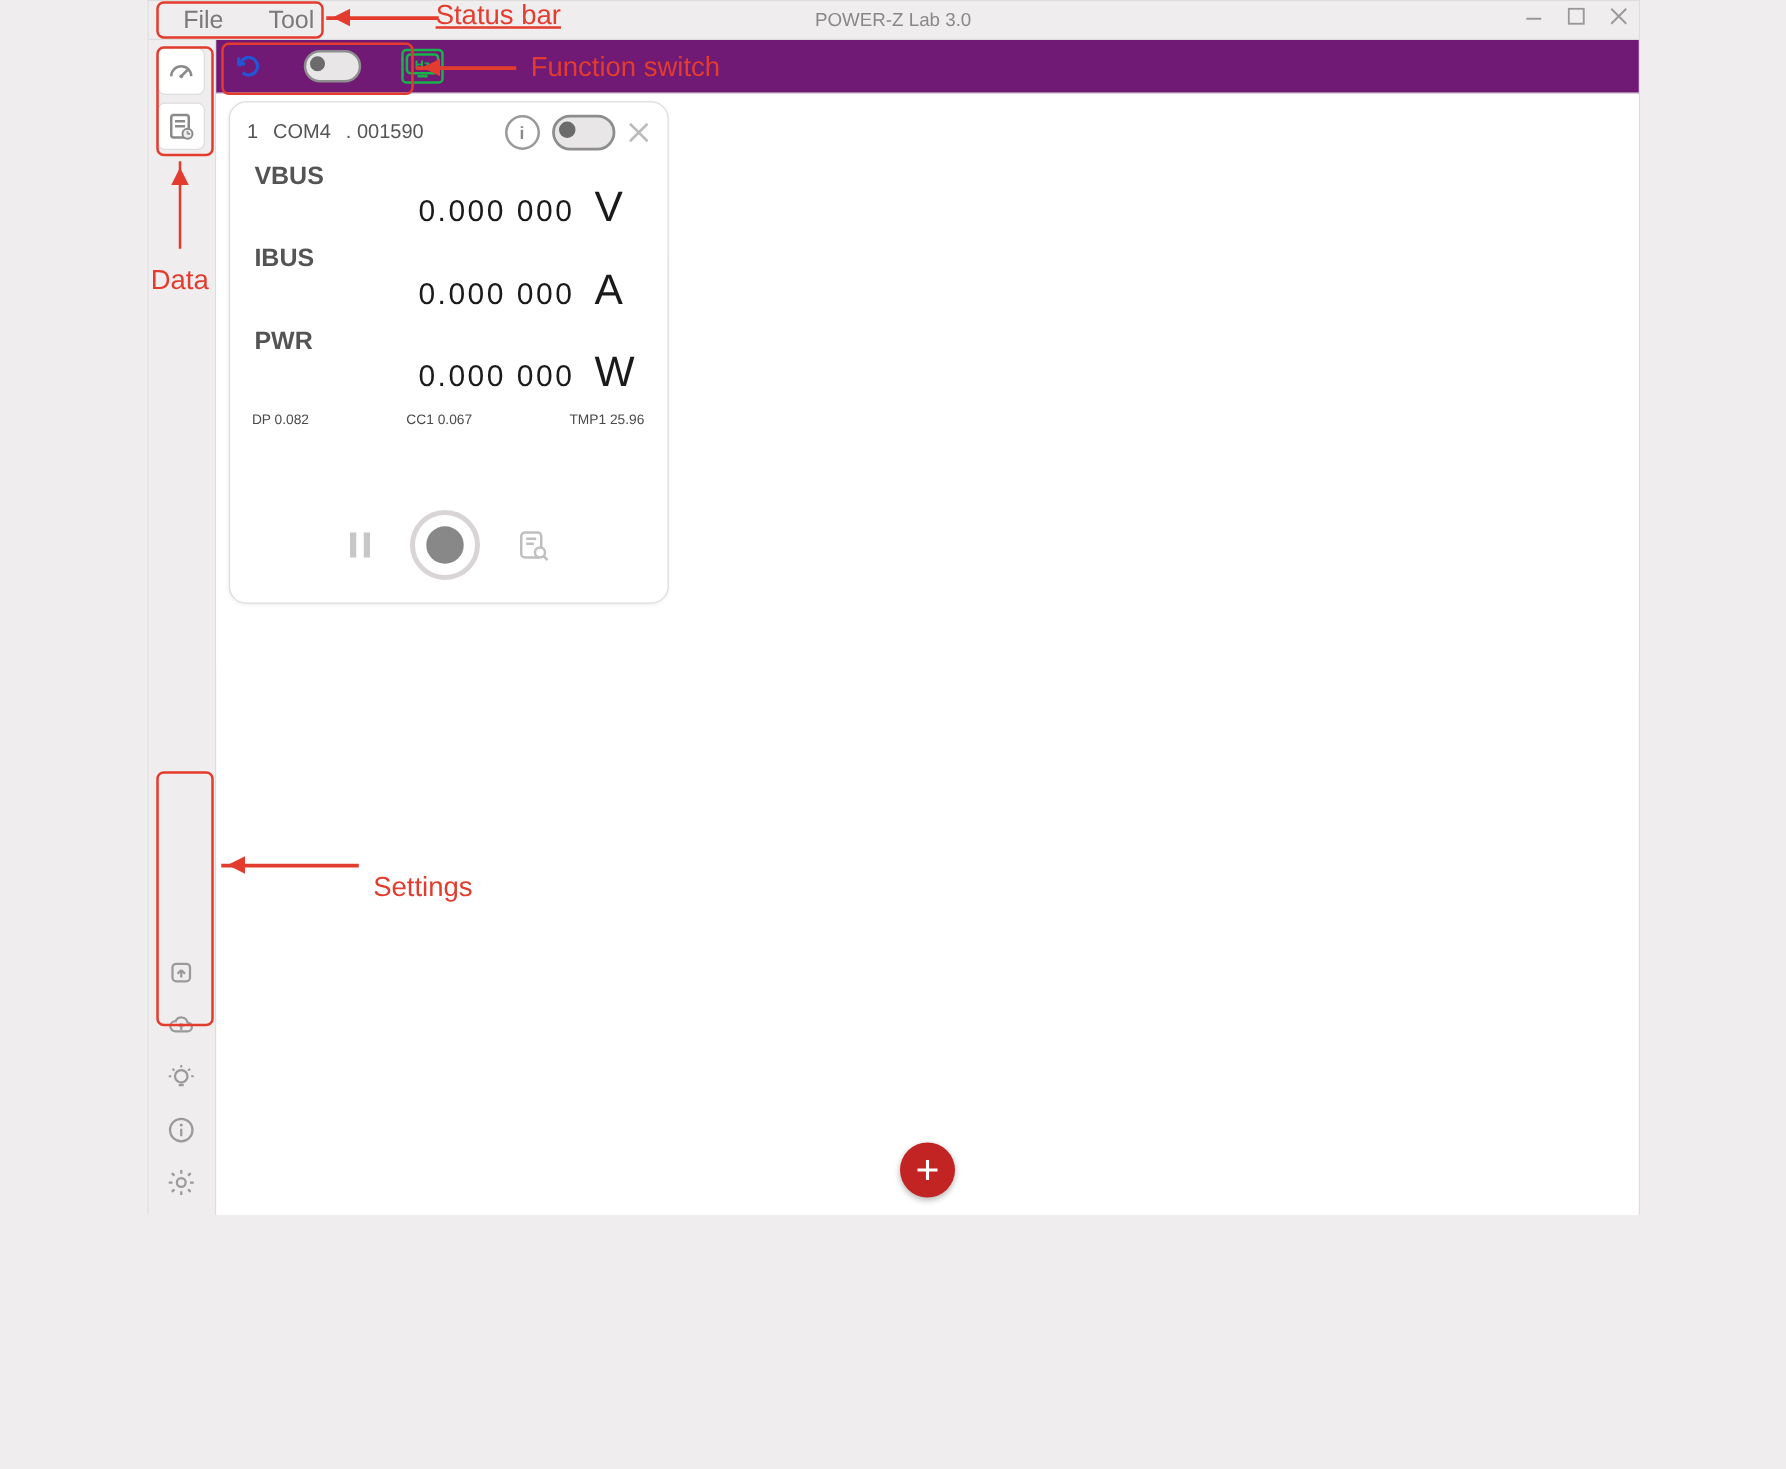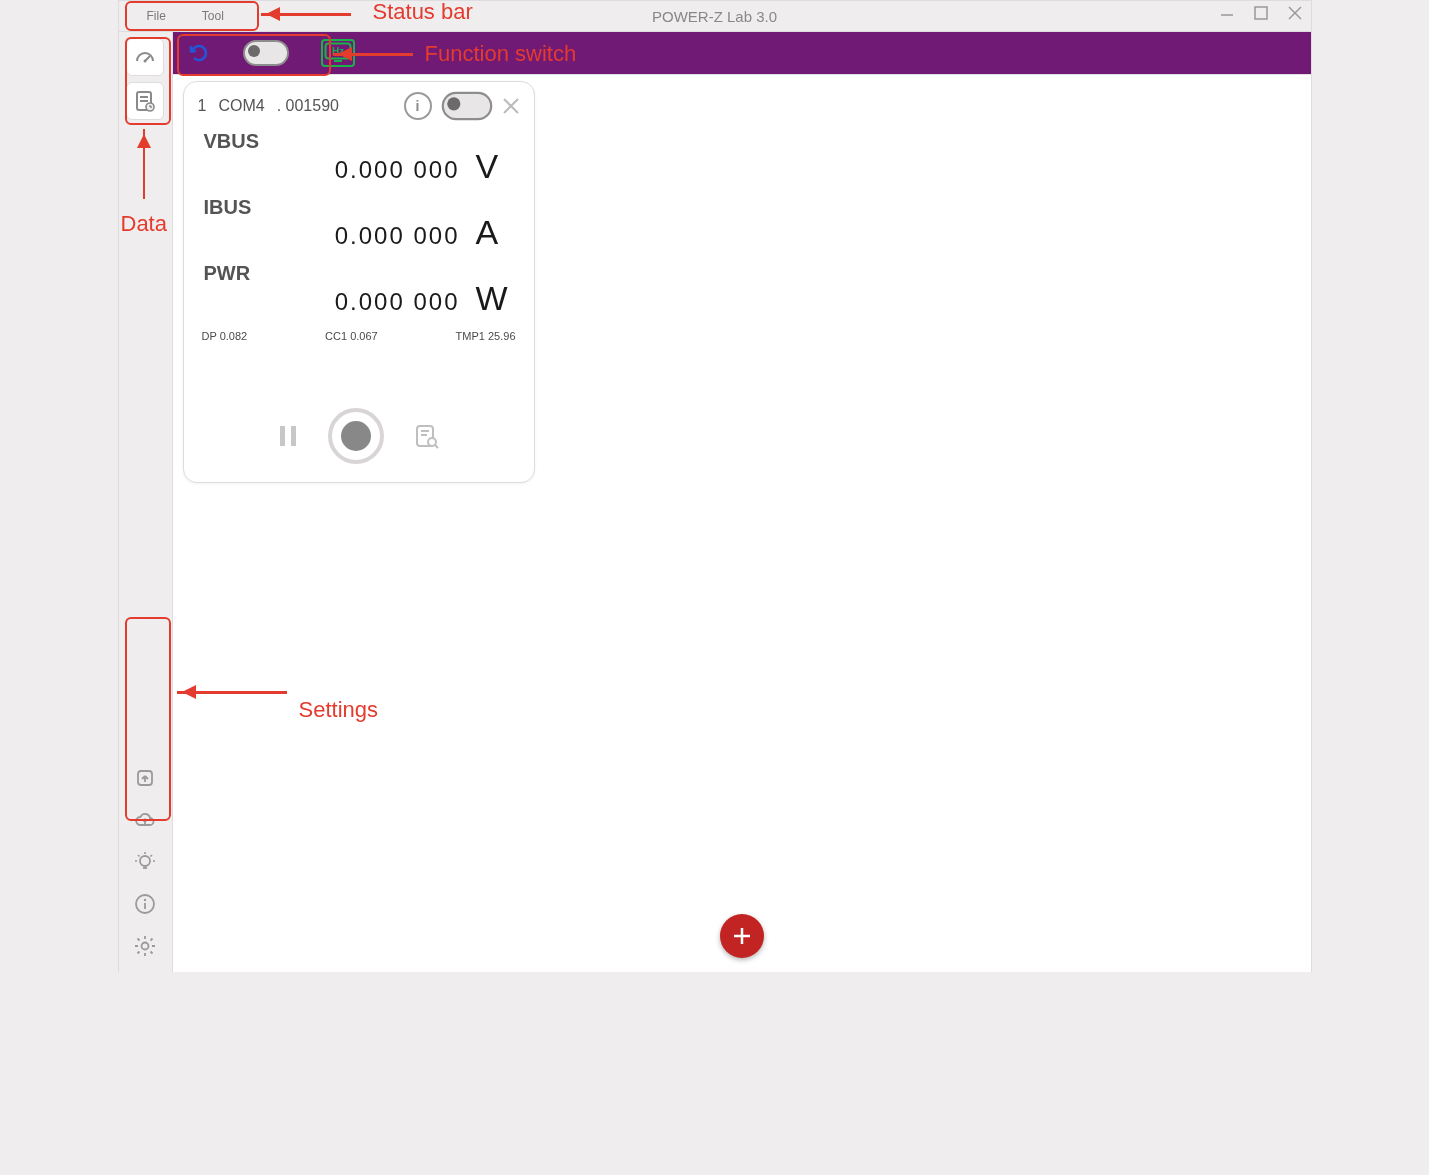--- a/index.html
+++ b/index.html
@@ -1,19 +1,19 @@
 <!DOCTYPE html>
 <html><head>
 <meta charset="utf-8">
 <style>
   html,body{margin:0;padding:0;font-family:"Segoe UI",Arial,sans-serif;background:#f0edee;}
   .app{width:1192px;height:970px;margin:0 auto;background:#f0edee;border:1px solid #ddd;position:relative;}
   .titlebar{height:30px;background:#f0edee;display:flex;align-items:center;position:relative;border-bottom:1px solid #ddd;}
   .menus{display:flex;gap:0;padding-left:10px;}
-  .menu-item{padding:3px 18px;color:#7a7a7a;font-size:12px;cursor:default;}
+  .menu-item{padding:3px 18px;color:#7a7a7a;font-size:20px;cursor:default;}
   .title-text{position:absolute;left:50%;transform:translateX(-50%);color:#888;font-size:15px;}
   .win-ctrls{position:absolute;right:6px;top:2px;display:flex;gap:14px;color:#999;font-size:16px;}
   .win-ctrl{width:20px;height:20px;display:inline-flex;align-items:center;justify-content:center;}
   .body-row{display:flex;height:calc(100% - 30px);}
   .sidebar{width:54px;background:#f0edee;border-right:1px solid #ddd;display:flex;flex-direction:column;justify-content:space-between;padding:6px 0 8px 0;box-sizing:border-box;}
   .side-group{display:flex;flex-direction:column;align-items:center;gap:6px;}
   .side-btn{width:36px;height:36px;border-radius:6px;display:flex;align-items:center;justify-content:center;color:#8a8a8a;}
   .side-btn.active{background:#fff;border:1px solid #ddd;}
   .right-main{flex:1;display:flex;flex-direction:column;}
   .funcbar{height:42px;background:#701a75;border-bottom:1px solid #e3e0e1;display:flex;align-items:center;padding-left:14px;gap:32px;}
@@ -240,21 +240,21 @@
               <line x1="12" y1="4" x2="12" y2="20" stroke="#fff" stroke-width="2.5"></line>
               <line x1="4" y1="12" x2="20" y2="12" stroke="#fff" stroke-width="2.5"></line>
             </svg>
         </div>
       </div>
     </div>
   </div>
 
   <div class="ann-box" style="left:6px;top:0px;width:130px;height:26px;"></div>
   <div class="arrow-left" style="left:142px;top:12px;width:90px;"></div>
-  <div class="ann-text" style="left:254px;top:-2px;">Status bar</div>
+  <div class="ann-text" style="left:230px;top:-2px;text-decoration:underline;">Status bar</div>
 
   <div class="ann-box" style="left:58px;top:33px;width:150px;height:38px;"></div>
   <div class="arrow-left" style="left:214px;top:52px;width:80px;"></div>
   <div class="ann-text" style="left:306px;top:40px;">Function switch</div>
 
   <div class="ann-box" style="left:6px;top:36px;width:42px;height:84px;"></div>
   <div class="arrow-down" style="left:24px;top:128px;height:70px;"></div>
   <div class="ann-text" style="left:2px;top:210px;">Data</div>
 
   <div class="ann-box" style="left:6px;top:616px;width:42px;height:200px;"></div>

